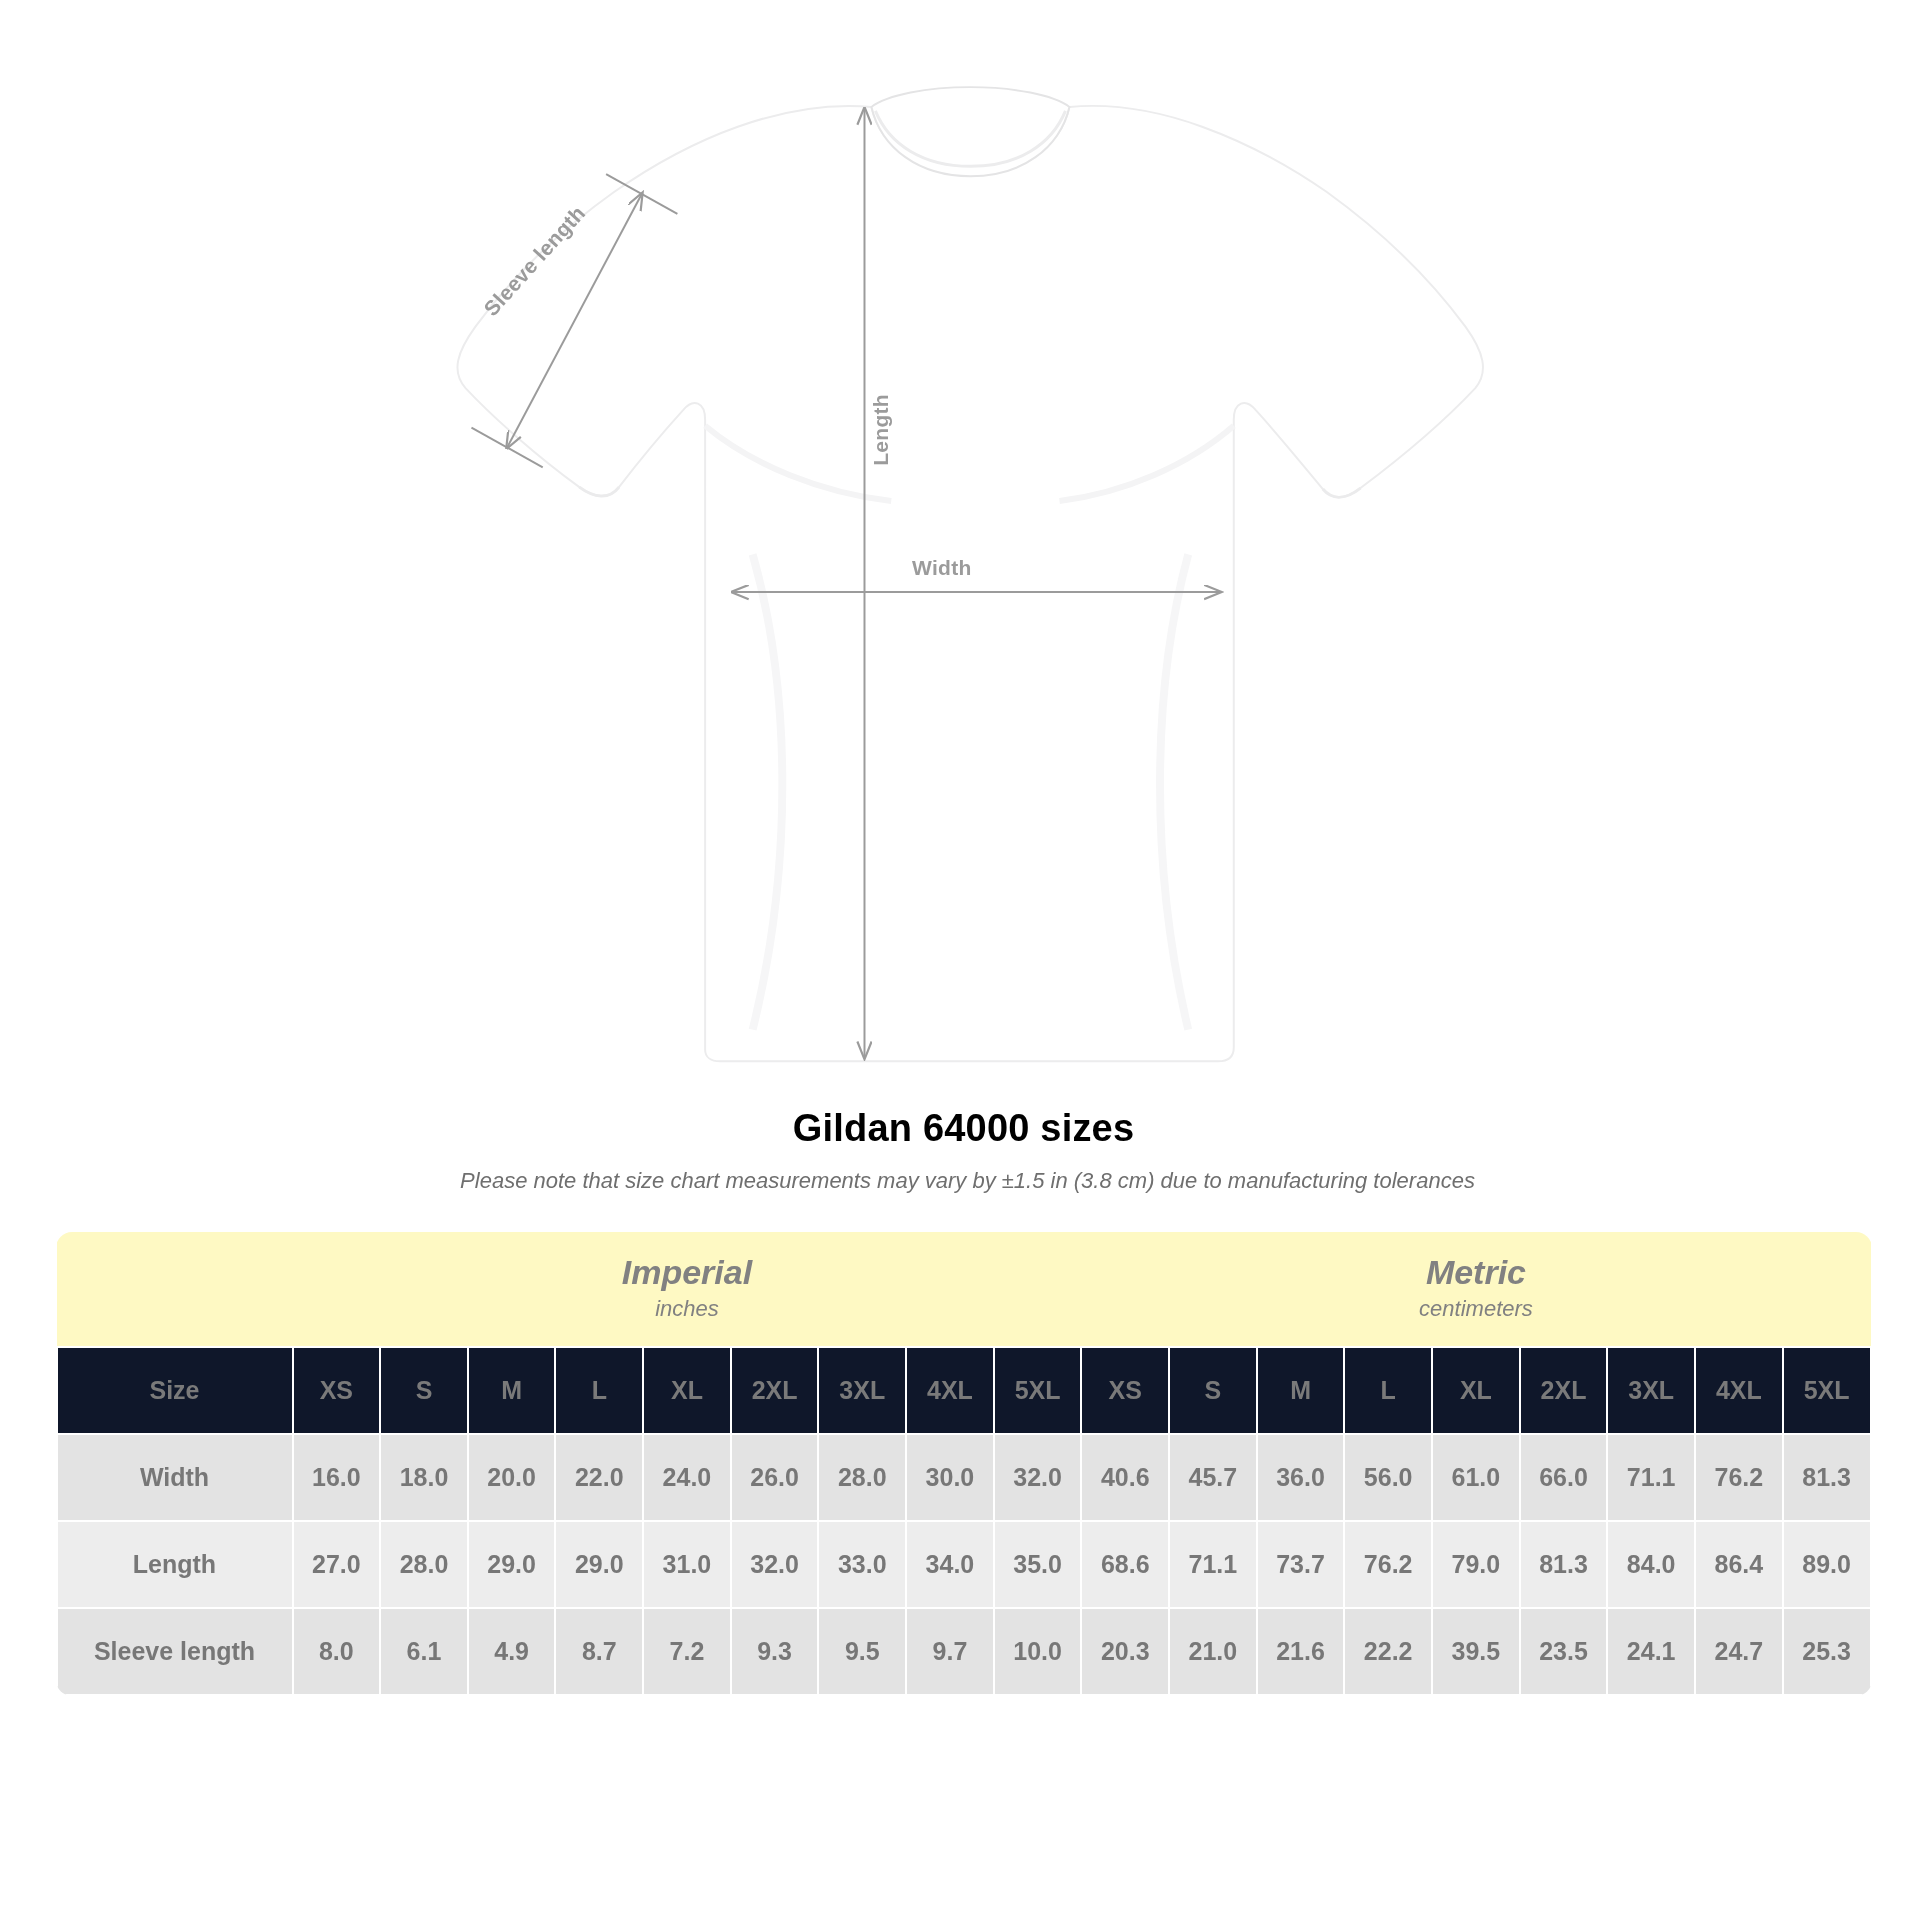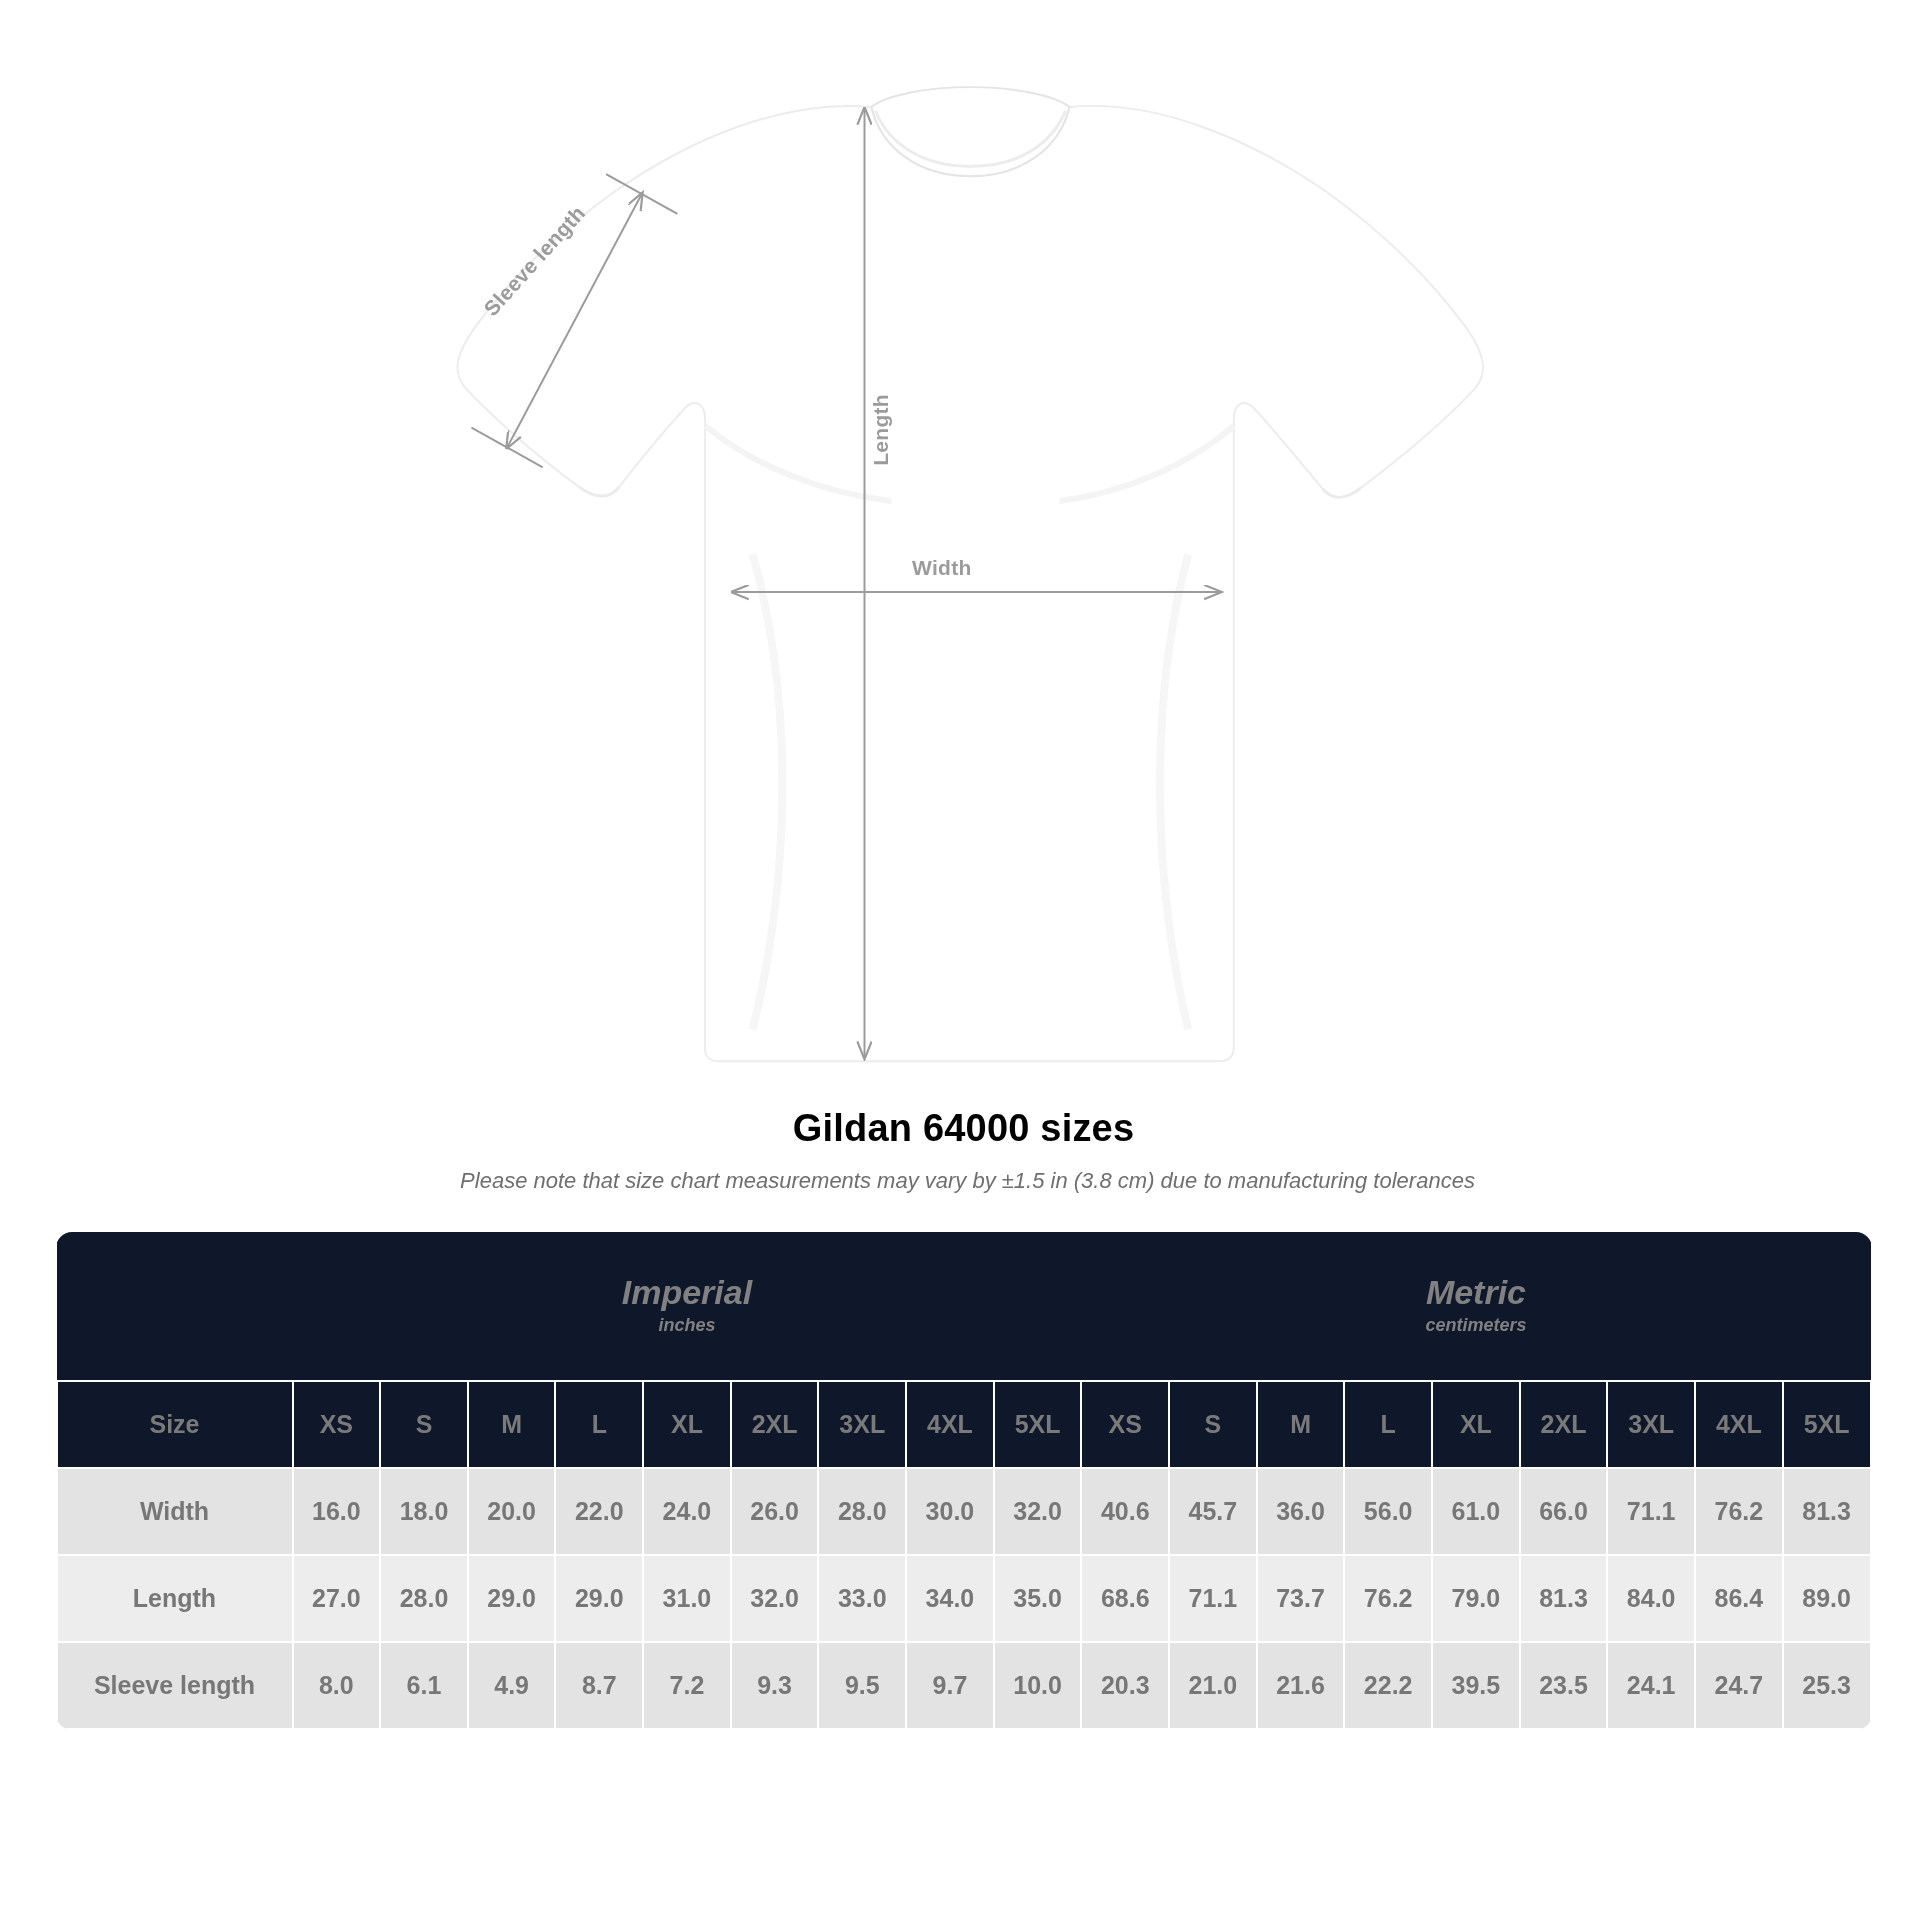--- a/index.html
+++ b/index.html
@@ -78,35 +78,35 @@
     border: 2px solid #ffffff;
     text-align: center;
     color: #777777;
     font-size: 25px;
     font-weight: bold;
     padding: 0;
     height: 87px;
     background: #ededed;
   }
   tr.unit-row td {
-    background: #0f172a;
-    height: 149px;
+    background: #fef9c3;
+    height: 115px;
     border: none;
   }
   .unit-name {
     font-size: 34px;
     font-style: italic;
     font-weight: bold;
     color: #818181;
     line-height: 1.15;
   }
   .unit-sub {
-    font-size: 18px;
+    font-size: 22px;
     font-style: italic;
-    font-weight: bold;
+    font-weight: normal;
     color: #818181;
     line-height: 1.5;
   }
   tr.header-row td { background: #0f172a; color: #7a7a7a; }
   tr.alt td { background: #e3e3e3; }
   td.rowlabel { color: #6e6e6e; font-weight: bold; font-size: 25px; }
   td.blank { background: #e8e8e8; border: none; }
   td.corner { background: #ededed; }
 </style>
 </head>

